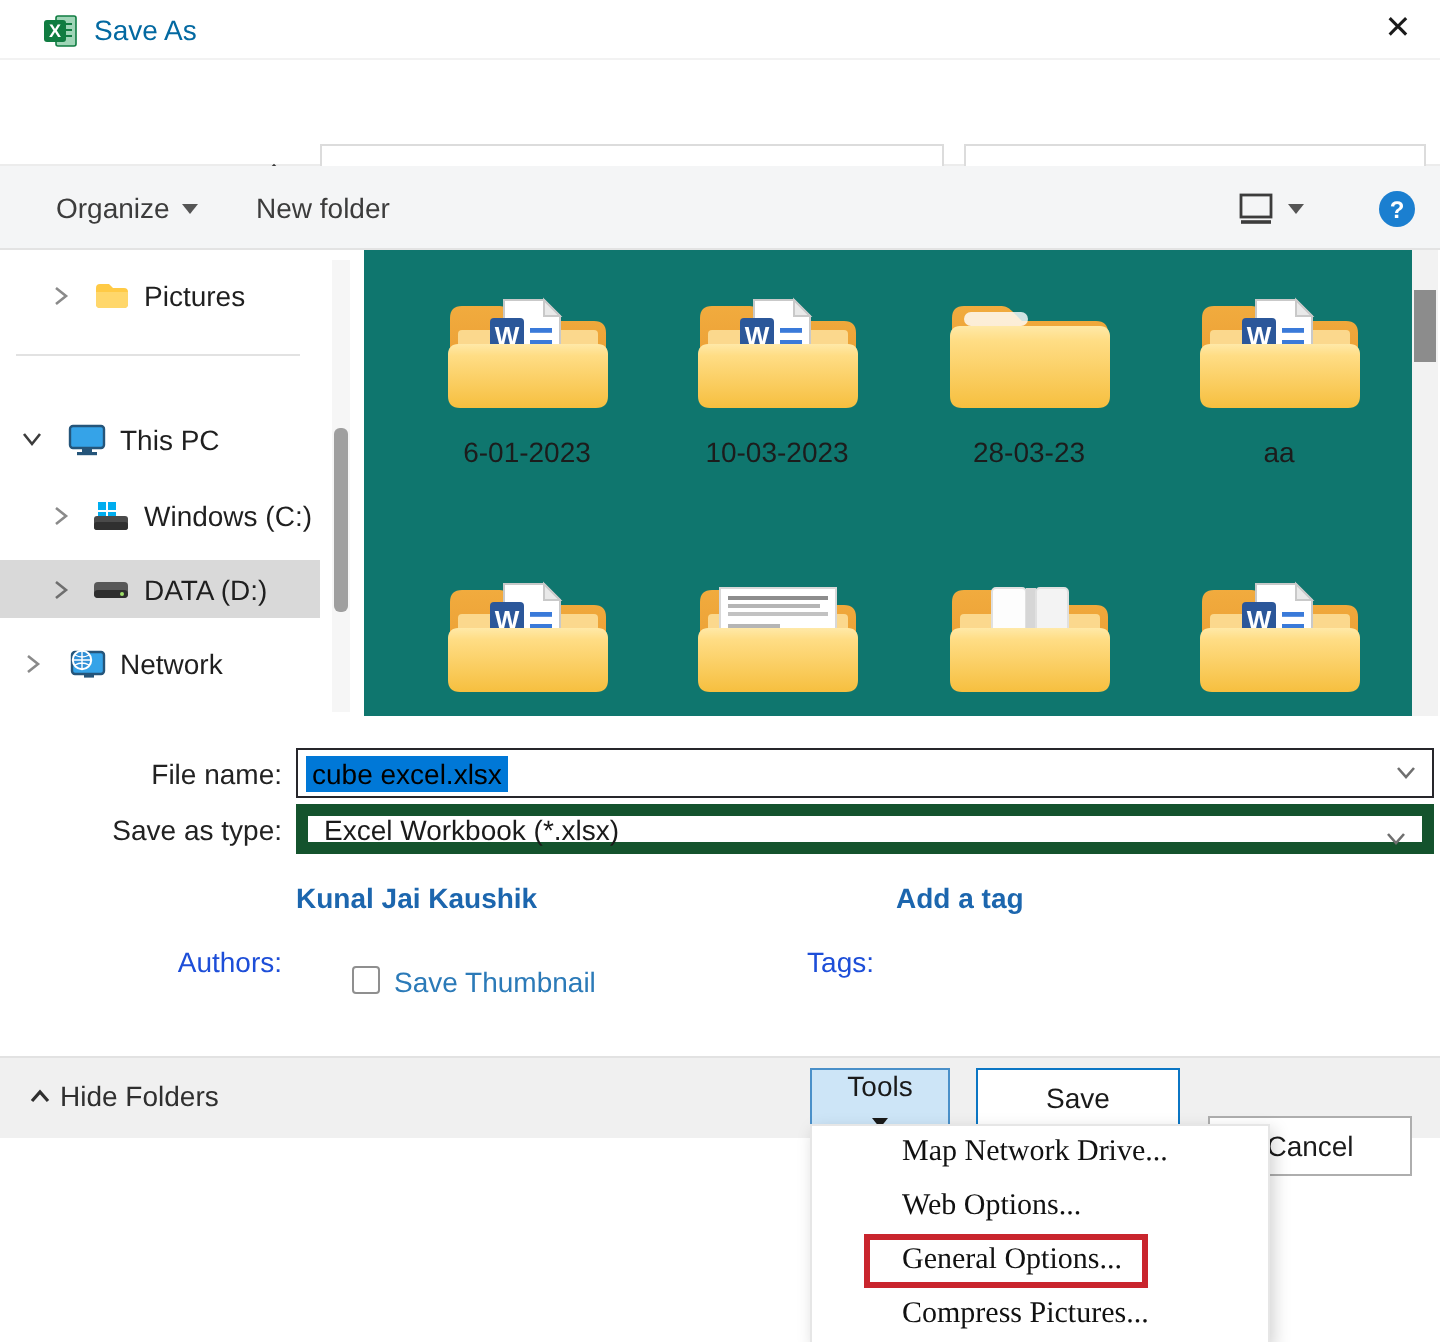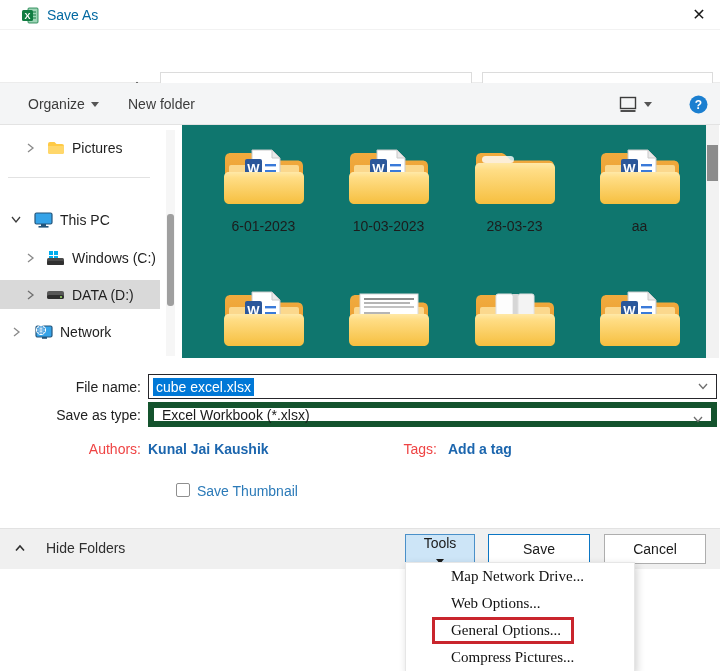--- a/index.html
+++ b/index.html
@@ -53,43 +53,43 @@
   .side-thumb { position:absolute; left:1px; top:84px; width:7px; height:92px; background:#9f9f9f; border-radius:3px; }
 
   .file-area { position:absolute; left:182px; top:125px; width:524px; height:233px; overflow:hidden; background:#0f766e; }
   .file-cell { position:absolute; width:125px; text-align:center; }
   .file-label { margin-top:4px; font-size:14px; color:#1c1c1c; }
   .main-scroll { position:absolute; left:706px; top:125px; width:13px; height:233px; background:#f2f2f2; }
   .main-thumb { position:absolute; left:1px; top:20px; width:11px; height:36px; background:#8c8c8c; }
 
   
   .f-label { position:absolute; left:0; width:141px; text-align:right; color:#222; font-size:14px; }
-  .f-label.grey { color:#ef4444; }
+  .f-label.grey { color:#1d4ed8;margin-top:32px; }
   .field { position:absolute; left:148px; width:569px; height:25px; background:#fff;
            display:flex; align-items:center; padding:0 24px 0 4px; font-size:14px; color:#1a1a1a; }
   .field .chev { position:absolute; right:7px; top:7px; }
   .fname { border:1px solid #26262b; }
-  .fname .sel { background:#0078d7; color:#ffffff; padding:1px 3px; }
+  .fname .sel { background:#0078d7; color:#000000; padding:1px 3px; }
   .ftype { border:6px solid #14532d; padding-left:8px; }
   .link { color:#1c66ae; font-size:14px;font-weight:bold; }
   .chk { position:absolute; appearance:none; width:14px; height:14px; border:1px solid #8f8f8f;
          border-radius:2px; background:#fff; }
   .chk-label { position:absolute; color:#2b7ab8; font-size:14px; }
 
   
   .footer { position:absolute; left:0; right:0; top:528px; height:41px; background:#f0f0f0;
             border-top:1px solid #e2e2e2; }
-  .hide-folders { position:absolute; left:14px; top:11px; display:flex; align-items:center; gap:20px;
+  .hide-folders { position:absolute; left:14px; top:11px; display:flex; align-items:center; gap:4px;
                   color:#2f2f2f; font-size:14px; }
   .btn { position:absolute; top:5px; height:30px; background:#fff; display:flex; align-items:center;
          justify-content:center; font-size:14px; color:#1a1a1a; }
   .btn-tools { left:405px; width:70px; background:#cde5f7; border:1px solid #4a90c9; gap:8px;flex-direction:column; }
   .btn-tools .caret-down { border-top-color:#1a1a1a; }
   .btn-save { left:488px; width:102px; border:1px solid #0b76c4; }
-  .btn-cancel { left:604px; width:102px; border:1px solid #aeaeae; }
+  .btn-cancel { left:604px; width:102px; border:1px solid #aeaeae;margin-top:24px; }
 
   
   .menu { position:absolute; left:405px; top:562px; width:230px; height:110px; background:#fff;
           border:1px solid #e6e6e6; box-shadow:2px 3px 8px rgba(0,0,0,0.18);font-family:Liberation Serif, serif; }
   .menu-item { position:relative; height:27px; line-height:27px; padding-left:45px; font-size:15px;
                color:#111; white-space:nowrap; }
   .red-box { position:absolute; left:26px; top:0px; width:142px; height:27px;
              border:3px solid #c9252d; }
 
   .ico { display:inline-flex; }

